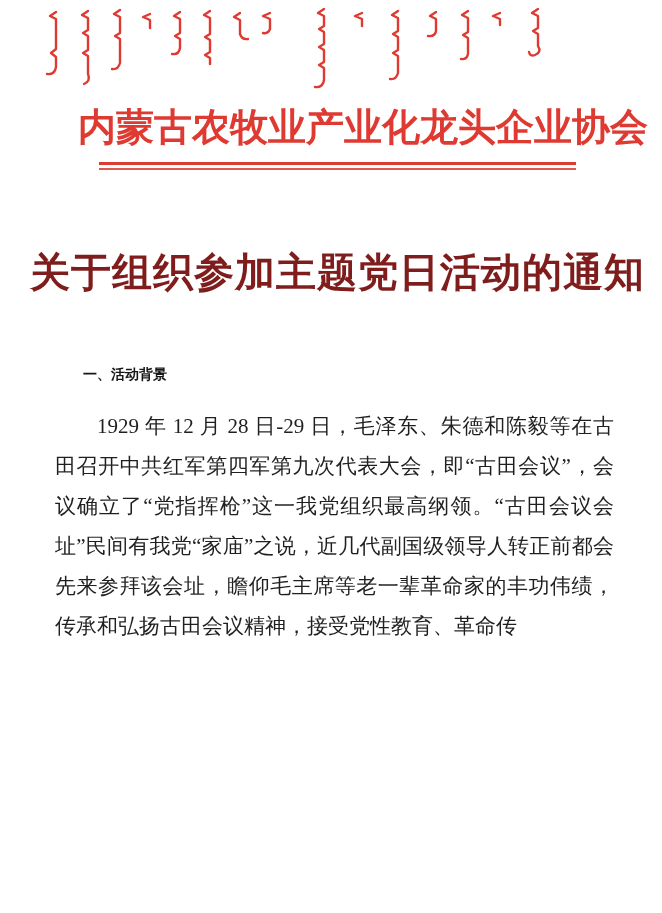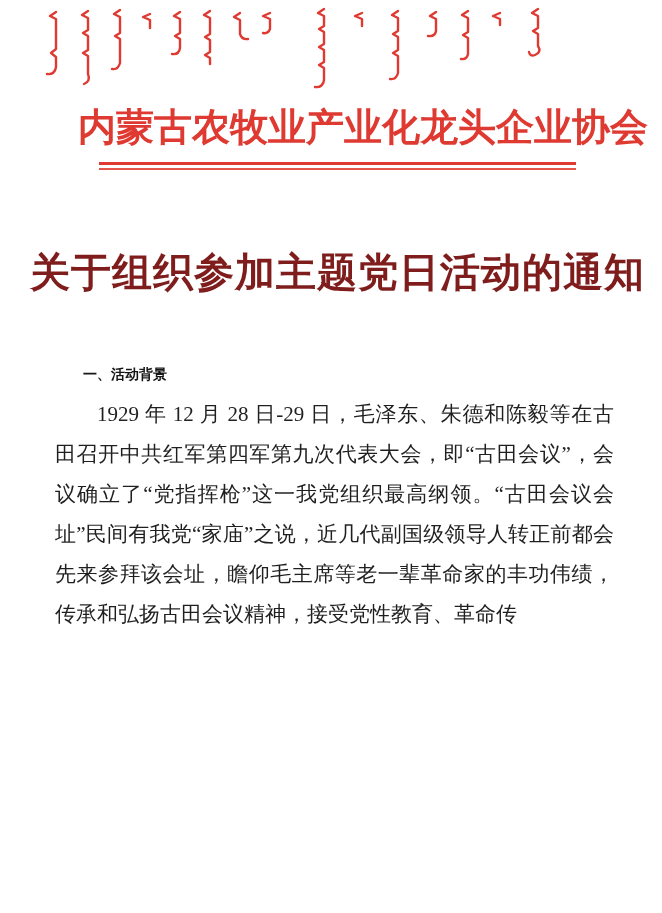--- a/index.html
+++ b/index.html
@@ -66,21 +66,21 @@
     text-align: justify;
   }
   .salutation {
     margin: 0;
   }
   .para {
     margin: 8px 0 0 0;
     text-indent: 2em;
   }
   .para.second {
-    margin-top: 0;
+    margin-top: 12px;
   }
   .section-heading {
     margin: 2px 0 0 0;
     text-indent: 2em;
     font-weight: 700;
     font-size: 14px;
     font-family: "Liberation Sans", "DejaVu Sans", sans-serif;
     color: #161616;
   }
   svg .mword {

